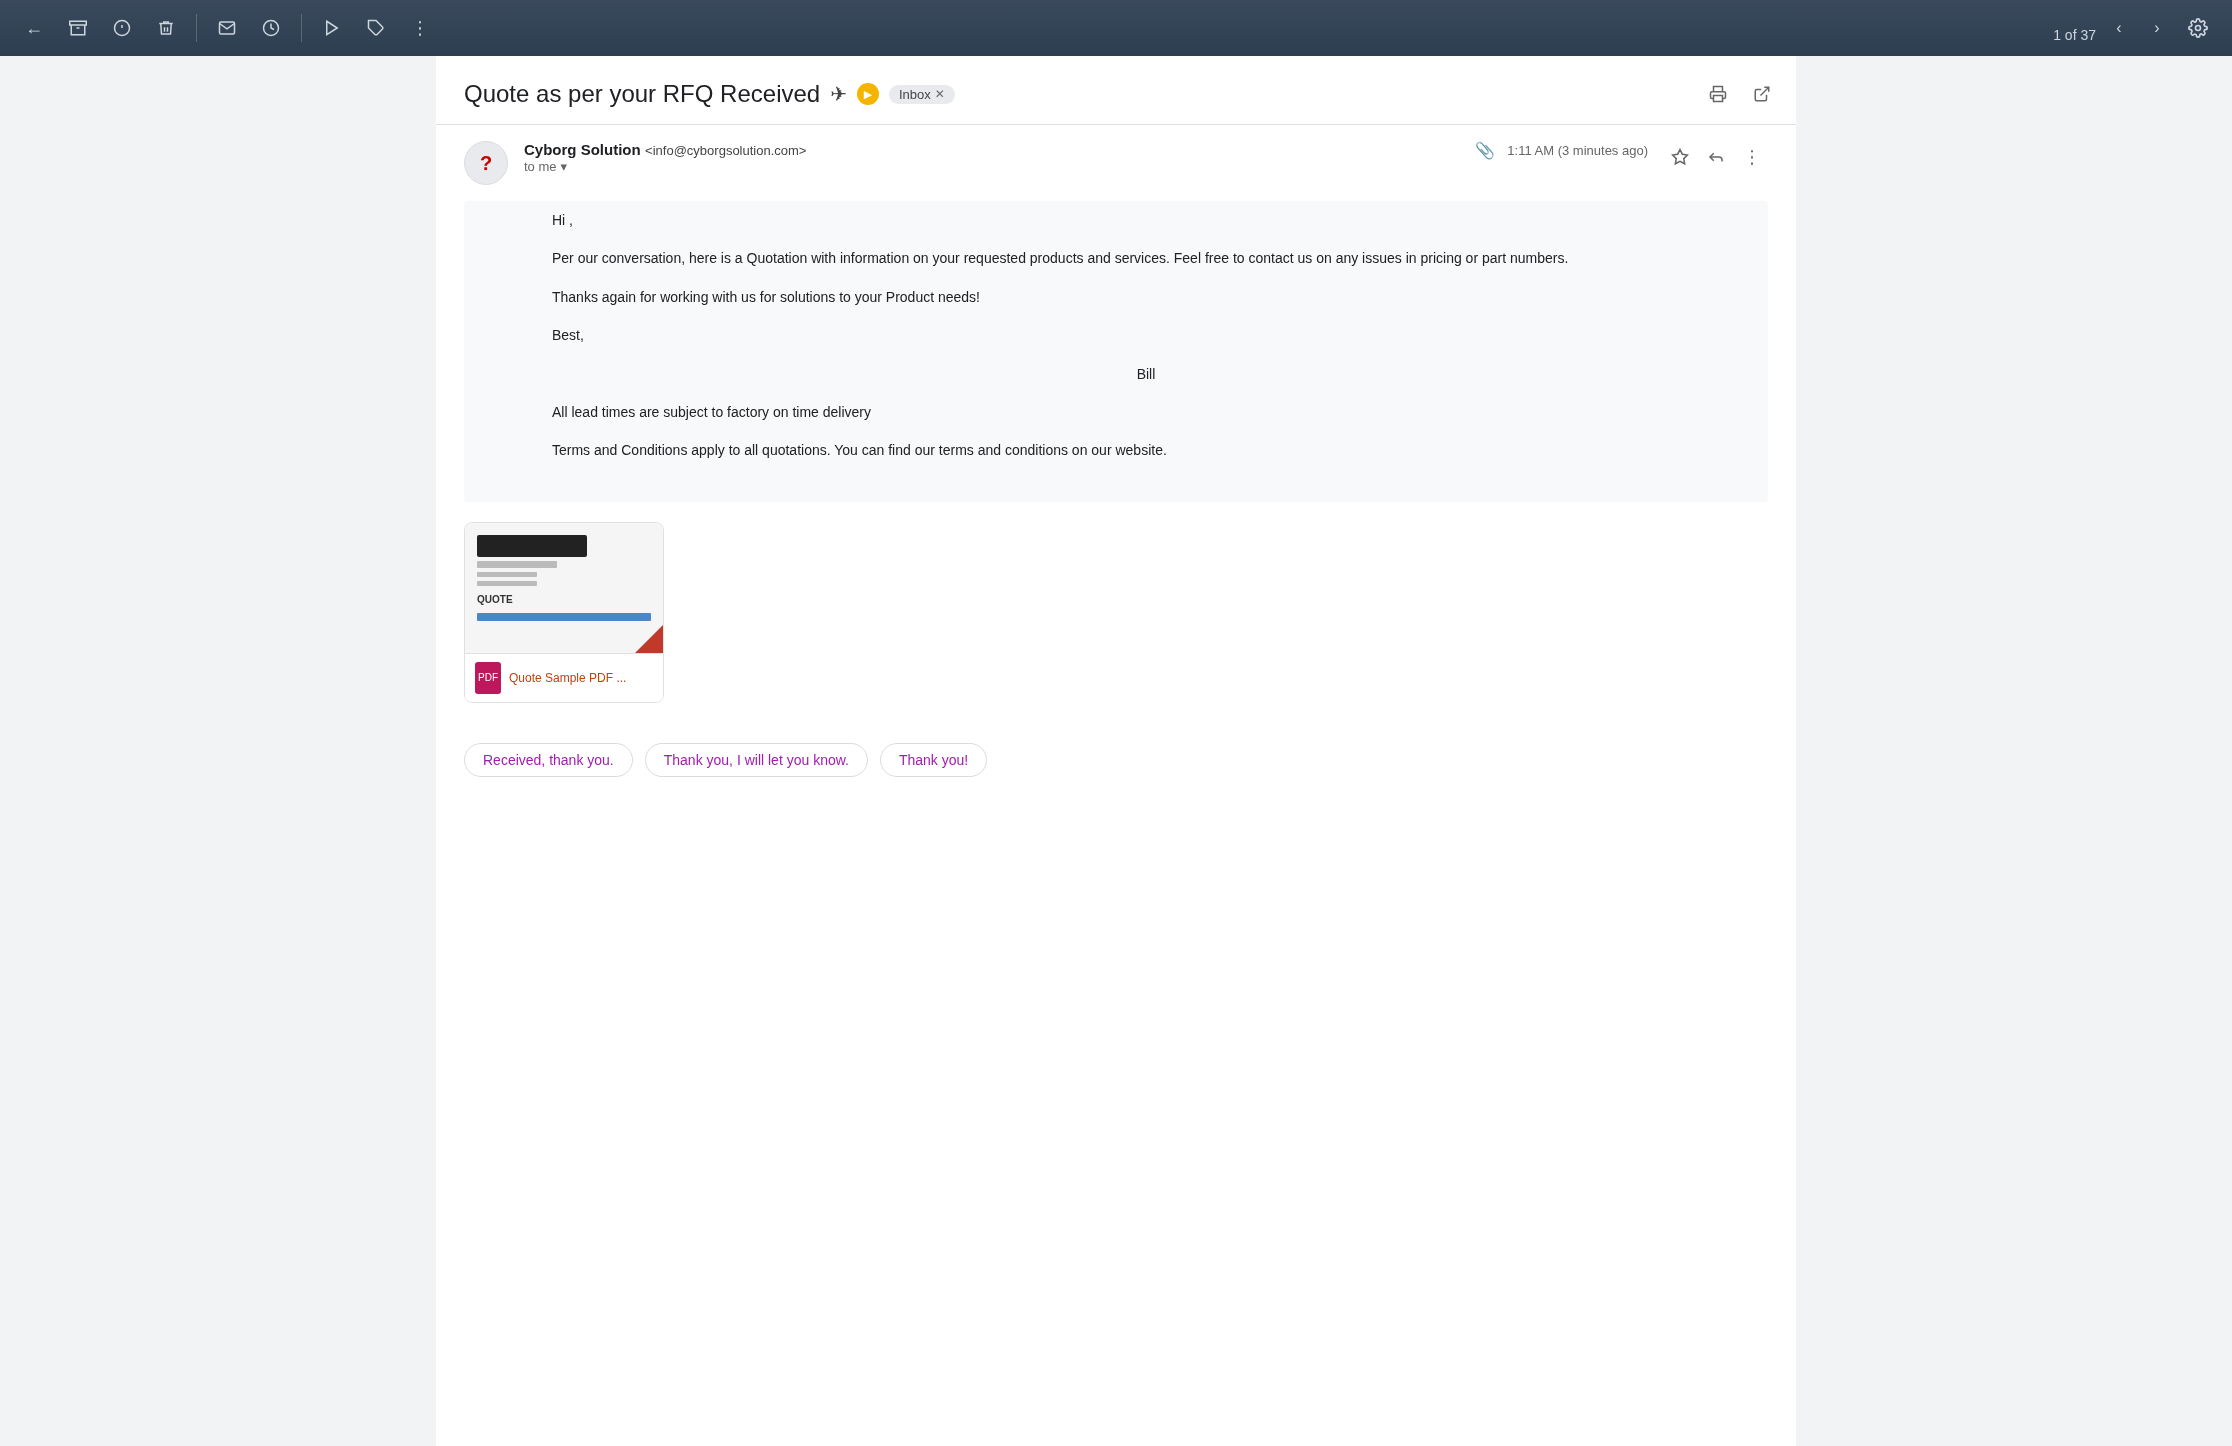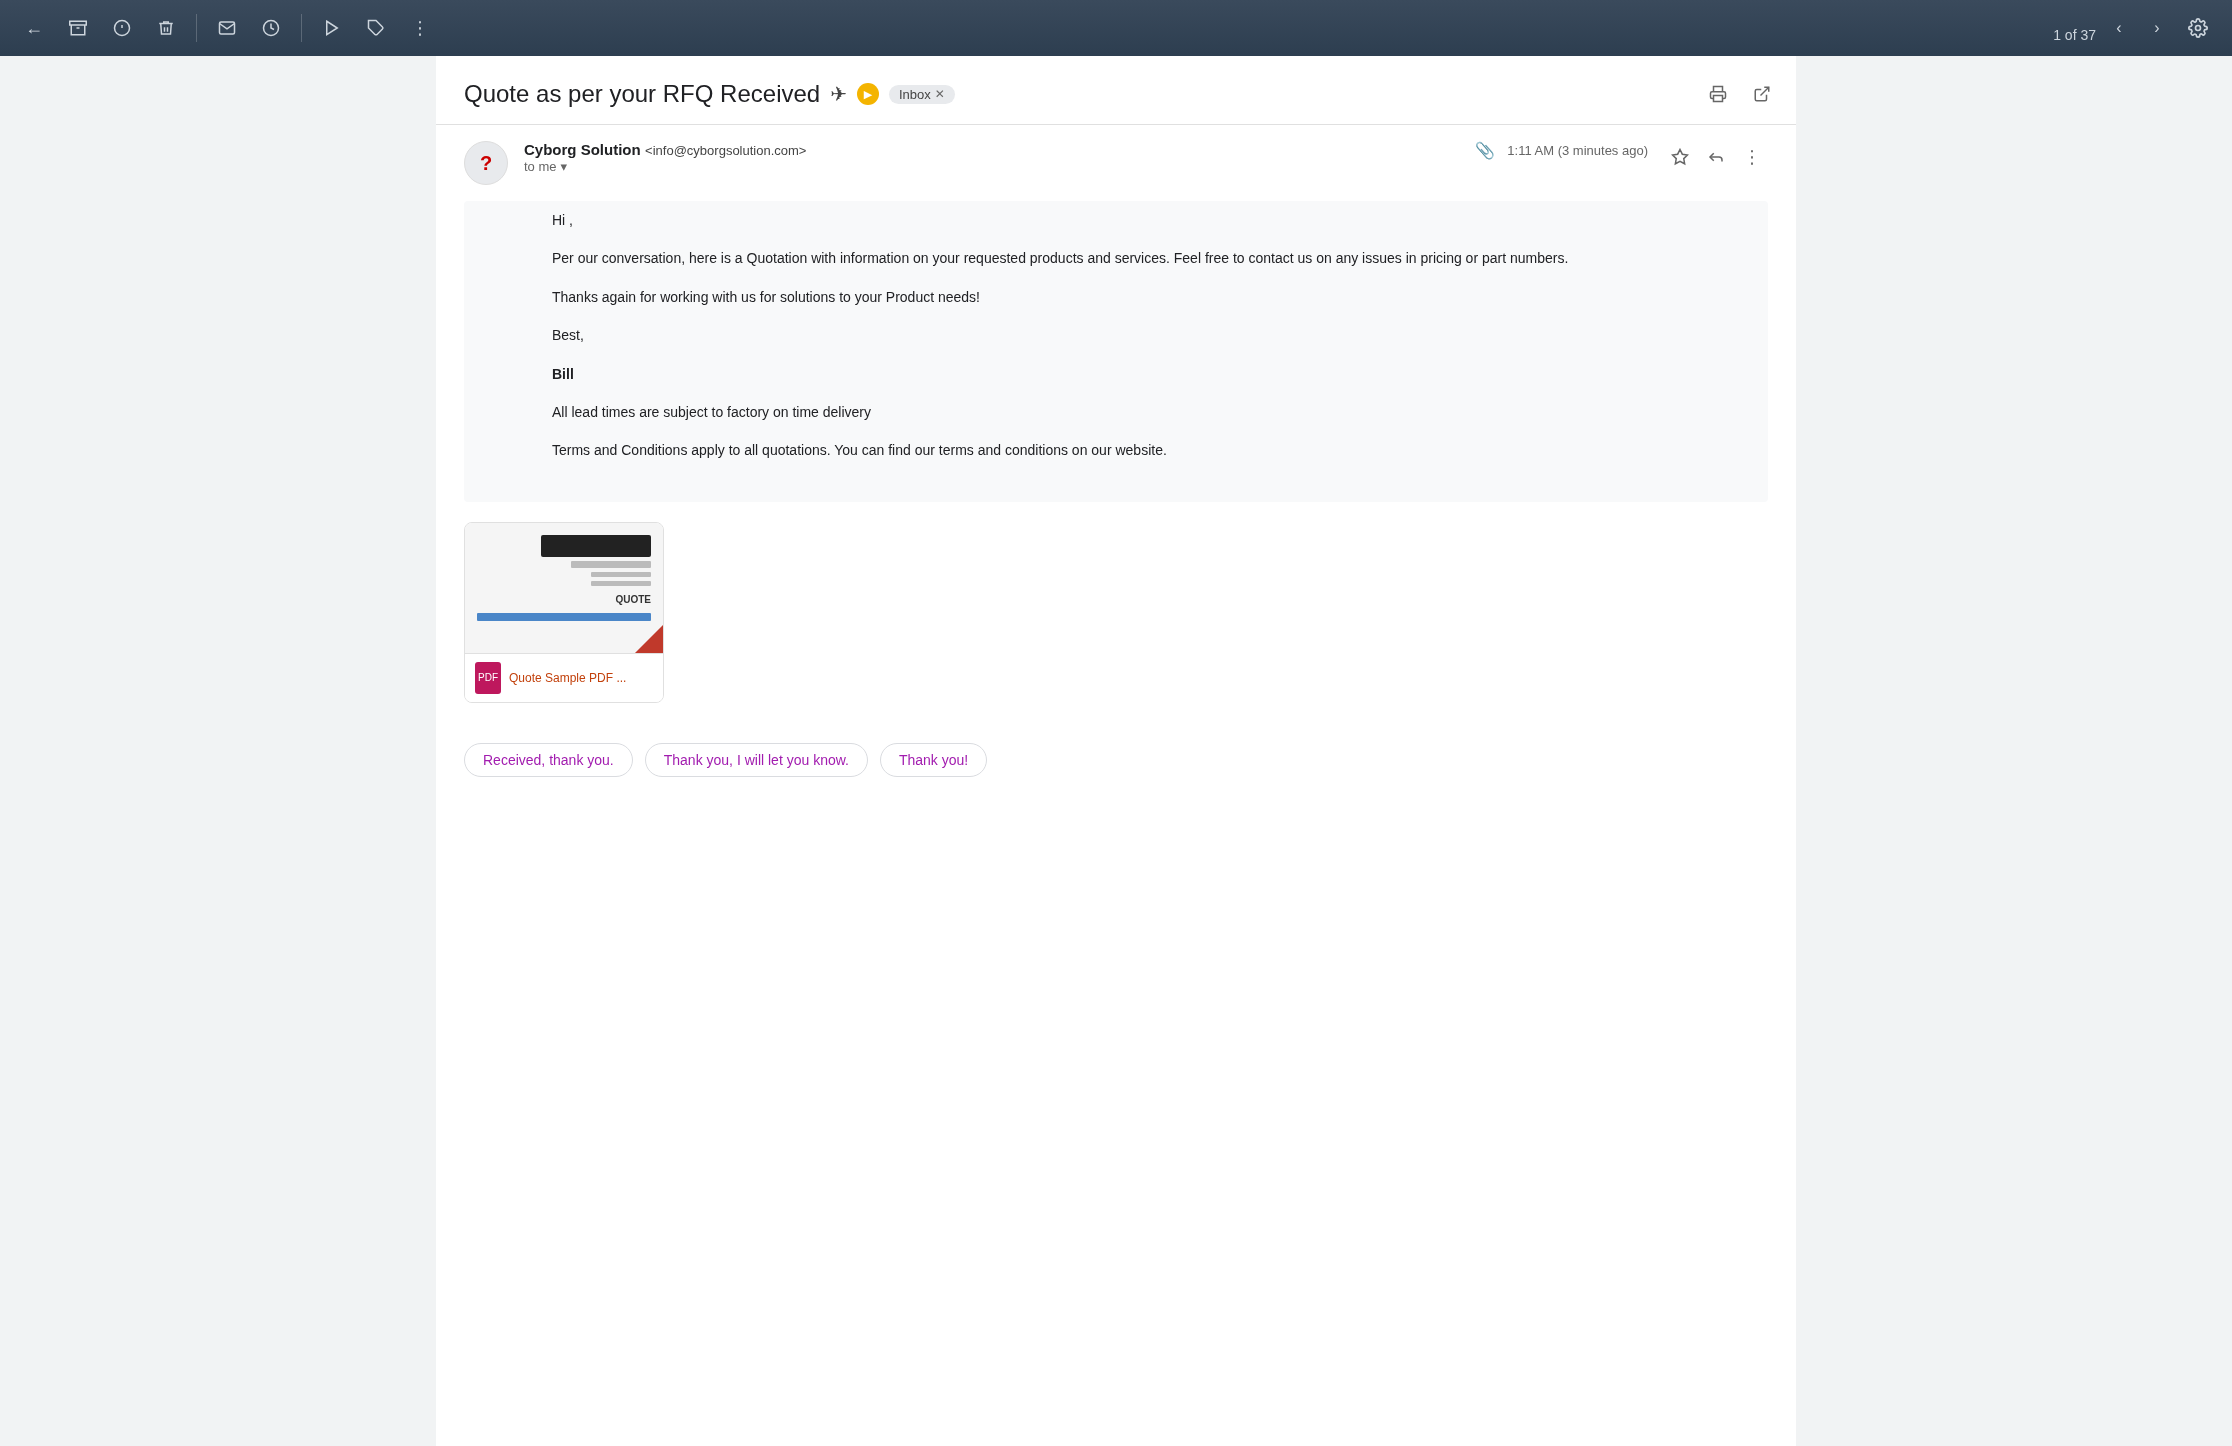--- a/index.html
+++ b/index.html
@@ -209,22 +209,23 @@
       border-radius: 4px;
     }
     .email-body p {
       font-size: 14px;
       color: #202124;
       line-height: 1.6;
       margin-bottom: 16px;
     }
     .signature-name {
       font-size: 14px;
-      font-weight: bold;
+      font-weight: normal;
       color: #1a73e8;
+      text-align: center;
     }
     .signature-line {
       font-size: 13px;
       color: #444;
       margin-bottom: 4px;
     }
 
     
     .attachment-section {
       padding: 20px 28px;
@@ -237,21 +238,20 @@
       cursor: pointer;
     }
     .attachment-preview {
       background: #f5f5f5;
       height: 130px;
       padding: 12px;
       position: relative;
       display: flex;
       flex-direction: column;
       gap: 4px;
-      align-items: flex-end;
     }
     .preview-black-bar {
       background: #222;
       height: 22px;
       width: 110px;
       border-radius: 2px;
     }
     .preview-line {
       background: #bbb;
       height: 7px;

